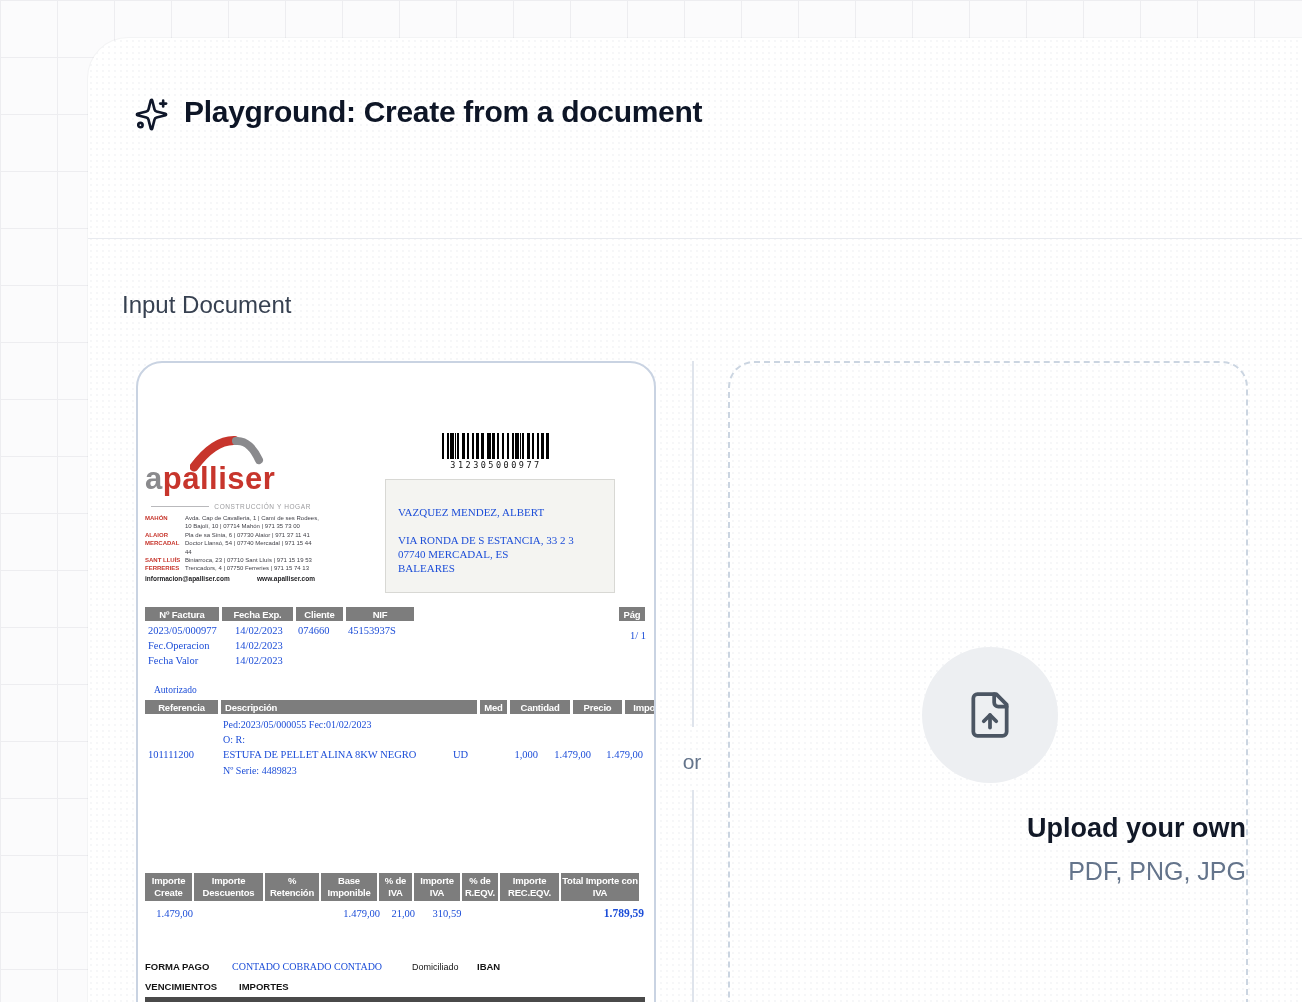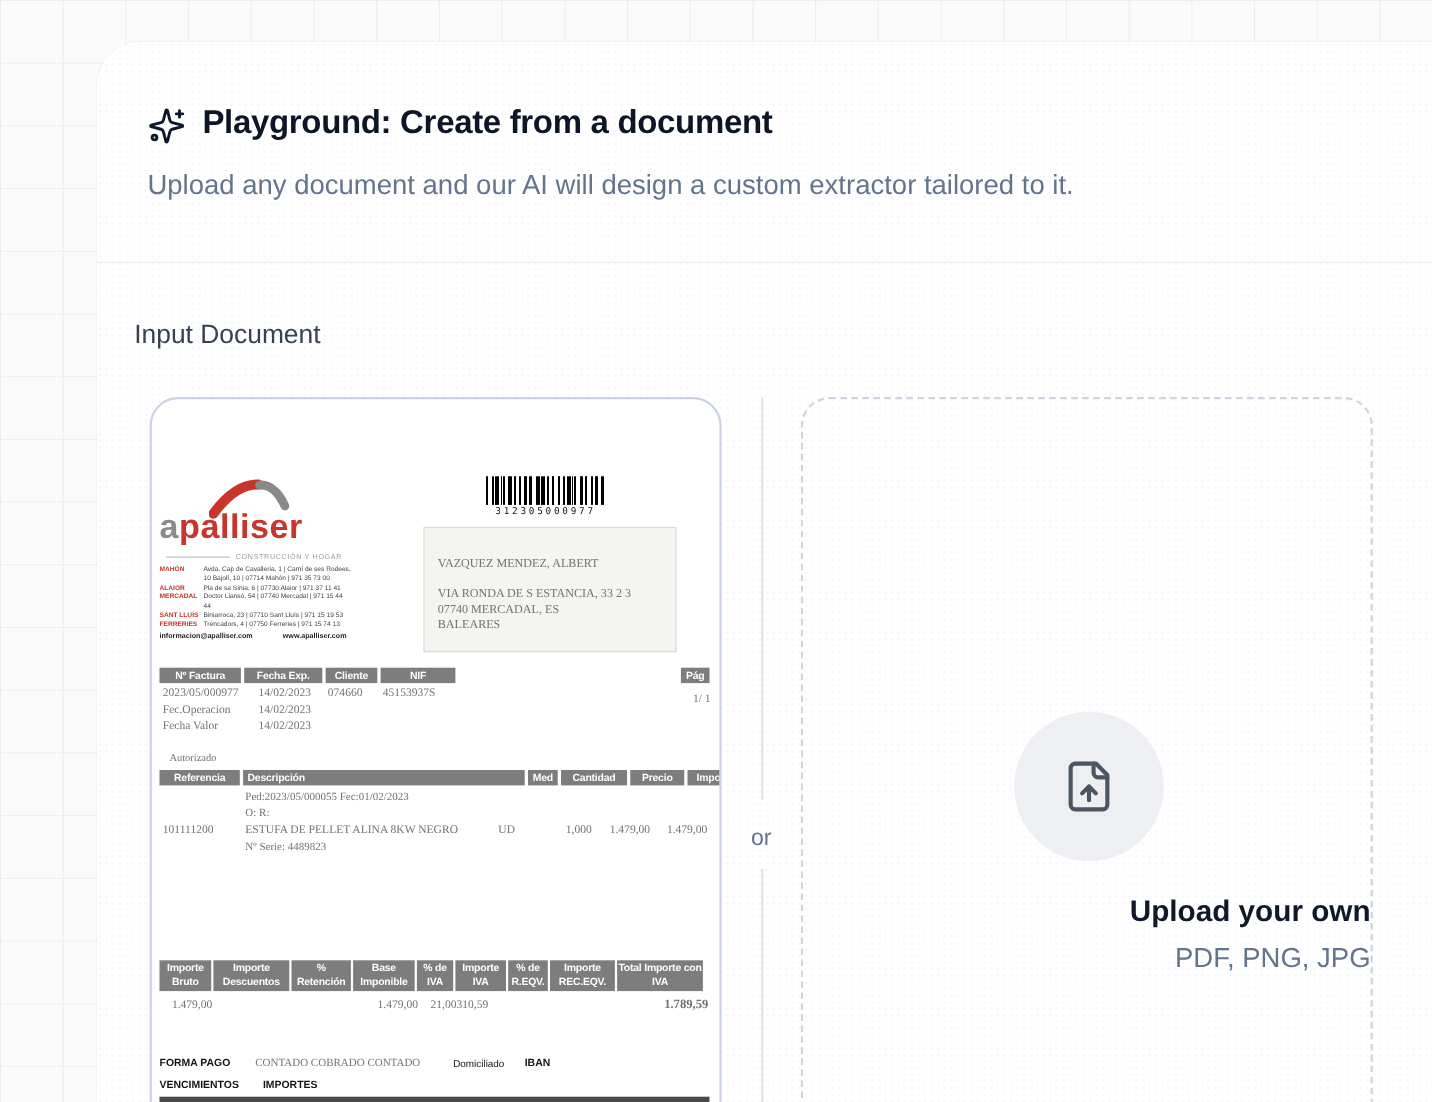--- a/index.html
+++ b/index.html
@@ -28,21 +28,21 @@
   .page-subtitle { left:46px; top:116px; font-size:25px; color:#64748b; }
   .hdr-divider { left:0; right:0; top:200px; height:1px; background:#e8eaef; }
   .input-label { left:34px; top:253px; font-size:24px; font-weight:500; color:#374151; }
 
   
   .doc-preview {
     left:48px; top:323px; width:520px; height:700px;
     background:#fff; border:2px solid #c9d3e2; border-radius:26px;
     overflow:hidden; cursor:pointer;
   }
-  .ser { font-family:"Liberation Serif","DejaVu Serif",serif; color:#737373; }
+  .ser { font-family:"Liberation Serif","DejaVu Serif",serif; color:#1d4ed8; }
   .sans { font-family:"Liberation Sans","DejaVu Sans",sans-serif; color:#141414; }
   .ghead { background:#7d7d7d; color:#fff; font-weight:700; font-size:9.5px;
     display:flex; align-items:center; justify-content:center; height:14px; letter-spacing:-0.2px; }
   .grow { display:flex; gap:3px; }
   .logo-first { color:#8a8a8d; }
   .logo-rest  { color:#c7352c; }
   .logo-text { left:7px; top:98px; font-size:31px; font-weight:700; letter-spacing:0.5px; }
   .logo-tagline { left:7px; top:140px; width:166px; display:flex; align-items:center;
     justify-content:flex-end; gap:5px; color:#9b9b9e; font-size:6.5px; letter-spacing:0.6px; }
   .logo-tagline .rule { width:58px; height:1px; background:#b9b9bc; }
@@ -90,21 +90,20 @@
 
 <main class="card">
 
   <svg class="abs sparkles" viewBox="0 0 24 24" fill="none" stroke="#0f172a" stroke-width="1.8" stroke-linecap="round" stroke-linejoin="round">
     <path d="M9.937 15.5A2 2 0 0 0 8.5 14.063l-6.135-1.582a.5.5 0 0 1 0-.962L8.5 9.936A2 2 0 0 0 9.937 8.5l1.582-6.135a.5.5 0 0 1 .963 0L14.063 8.5A2 2 0 0 0 15.5 9.937l6.135 1.581a.5.5 0 0 1 0 .964L15.5 14.063a2 2 0 0 0-1.437 1.437l-1.582 6.135a.5.5 0 0 1-.963 0z"></path>
     <path d="M20 2.5v4"></path>
       <path d="M22 4.5h-4"></path>
     <circle cx="4.4" cy="19.2" r="1.5"></circle>
   </svg>
   <h1 class="abs page-title">Playground: Create from a document</h1>
-  <p class="abs page-subtitle">Upload any document and our AI will design a custom extractor tailored to it.</p>
   <div class="abs hdr-divider"></div>
   <h2 class="abs input-label">Input Document</h2>
 
   <section class="abs doc-preview">
 
     <svg class="abs" style="left:52px;top:72px;width:80px;height:38px" viewBox="0 0 80 38" fill="none" stroke-linecap="round">
       <path d="M4 32 C18 13 32 5 45 5.5" stroke="#c7352c" stroke-width="9"></path>
       <path d="M46 6 C56 5 64 14 69 25" stroke="#8a8a8d" stroke-width="8"></path>
     </svg>
     <div class="abs logo-text"><span class="logo-first">a</span><span class="logo-rest">palliser</span></div>
@@ -184,35 +183,35 @@
       <span class="ser" style="left:10px;top:386px">101111200</span>
       <span class="ser" style="left:85px;top:386px">ESTUFA DE PELLET ALINA 8KW NEGRO</span>
       <span class="ser" style="left:315px;top:386px">UD</span>
       <span class="ser" style="left:330px;top:386px;width:70px;text-align:right">1,000</span>
       <span class="ser" style="left:391px;top:386px;width:62px;text-align:right">1.479,00</span>
       <span class="ser" style="left:443px;top:386px;width:62px;text-align:right">1.479,00</span>
       <span class="ser" style="left:85px;top:402px;font-size:10px">Nº Serie: 4489823</span>
     </div>
 
     <div class="abs" style="left:7px;top:510px;display:flex;gap:2px">
-      <div class="tot-head" style="width:47px">Importe Bruto</div>
+      <div class="tot-head" style="width:47px">Importe Create</div>
       <div class="tot-head" style="width:69px">Importe Descuentos</div>
       <div class="tot-head" style="width:54px">% Retención</div>
       <div class="tot-head" style="width:56px">Base Imponible</div>
       <div class="tot-head" style="width:33px">% de IVA</div>
       <div class="tot-head" style="width:46px">Importe IVA</div>
       <div class="tot-head" style="width:36px">% de R.EQV.</div>
       <div class="tot-head" style="width:59px">Importe REC.EQV.</div>
       <div class="tot-head" style="width:78px">Total Importe con IVA</div>
     </div>
     <div class="meta-vals">
       <span class="ser" style="left:8px;top:545px;width:47px;text-align:right">1.479,00</span>
       <span class="ser" style="left:190px;top:545px;width:52px;text-align:right">1.479,00</span>
       <span class="ser" style="left:246px;top:545px;width:31px;text-align:right">21,00</span>
-      <span class="ser" style="left:277px;top:545px;width:42px;text-align:left">310,59</span>
+      <span class="ser" style="left:288px;top:545px;width:42px;text-align:center">310,59</span>
       <span class="ser" style="left:428px;top:544px;width:78px;text-align:right;font-weight:700;font-size:11.5px">1.789,59</span>
     </div>
 
     <div class="meta-vals">
       <span class="sans" style="left:7px;top:598px;font-size:9.5px;font-weight:700">FORMA PAGO</span>
       <span class="ser" style="left:94px;top:598px;font-size:10px">CONTADO COBRADO CONTADO</span>
       <span class="sans" style="left:274px;top:599px;font-size:9px">Domiciliado</span>
       <span class="sans" style="left:339px;top:598px;font-size:9.5px;font-weight:700">IBAN</span>
       <span class="sans" style="left:7px;top:618px;font-size:9.5px;font-weight:700">VENCIMIENTOS</span>
       <span class="sans" style="left:101px;top:618px;font-size:9.5px;font-weight:700">IMPORTES</span>

